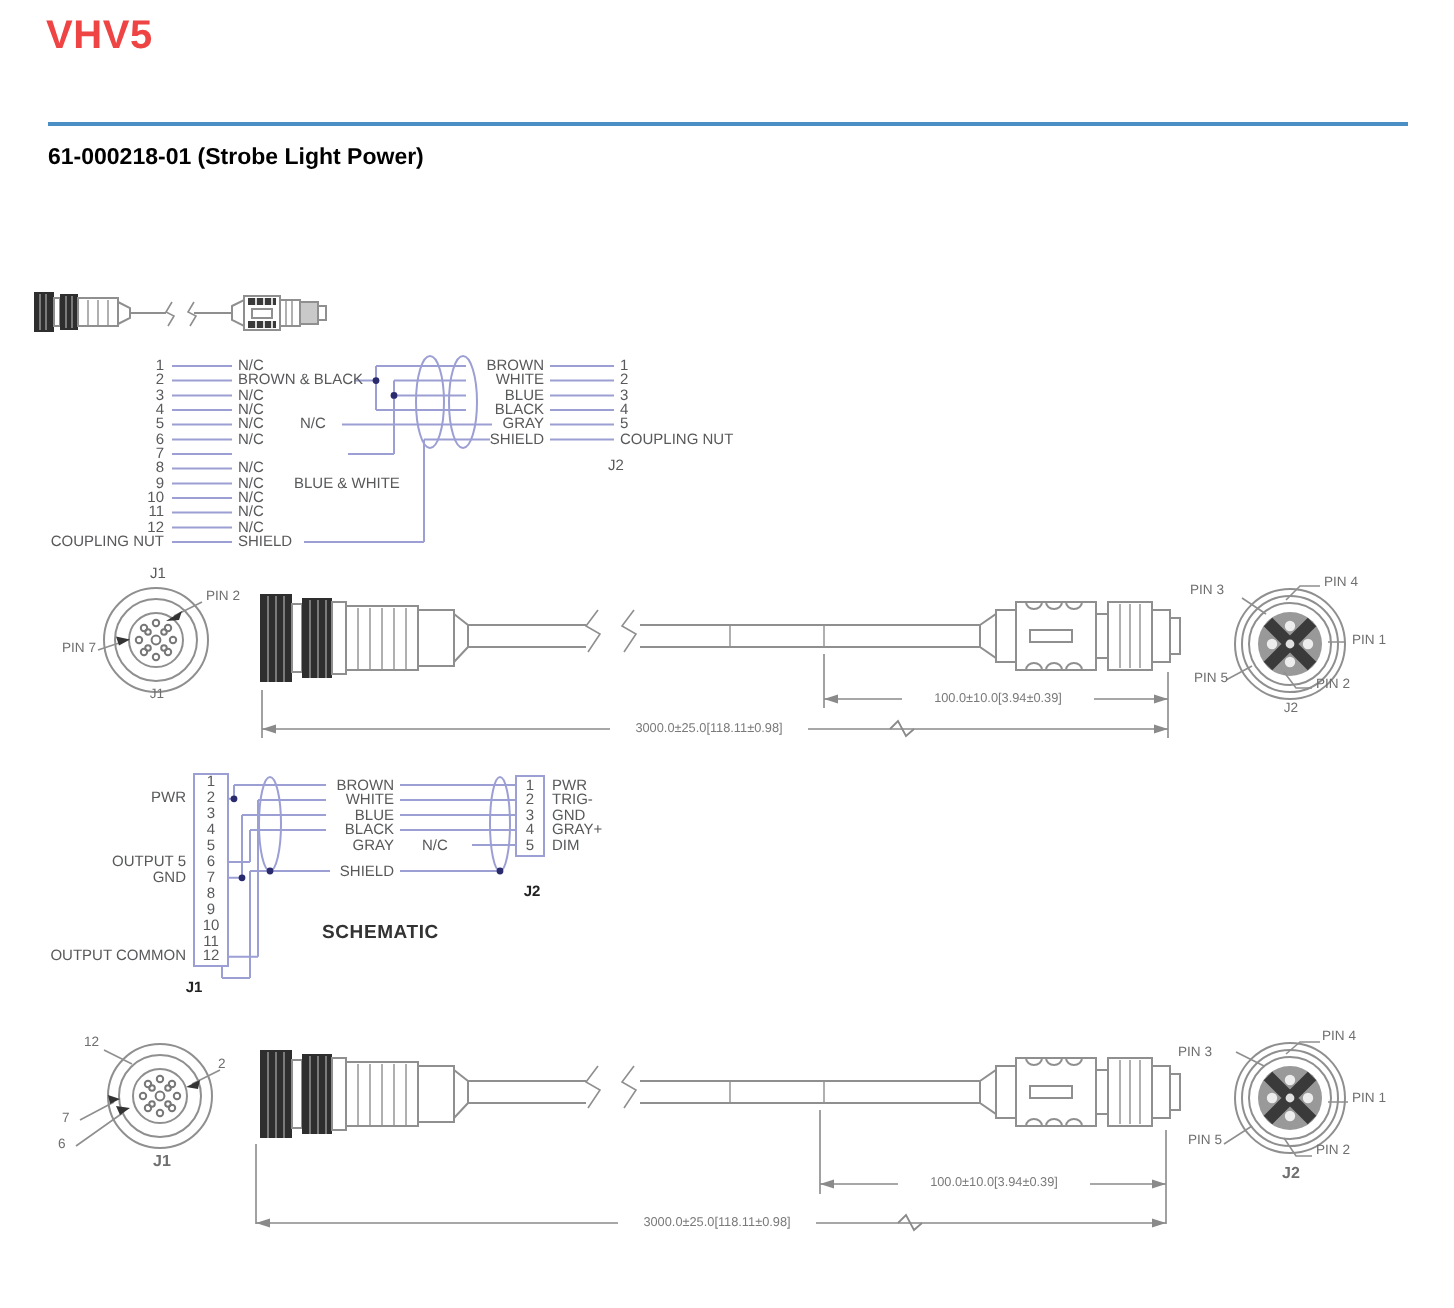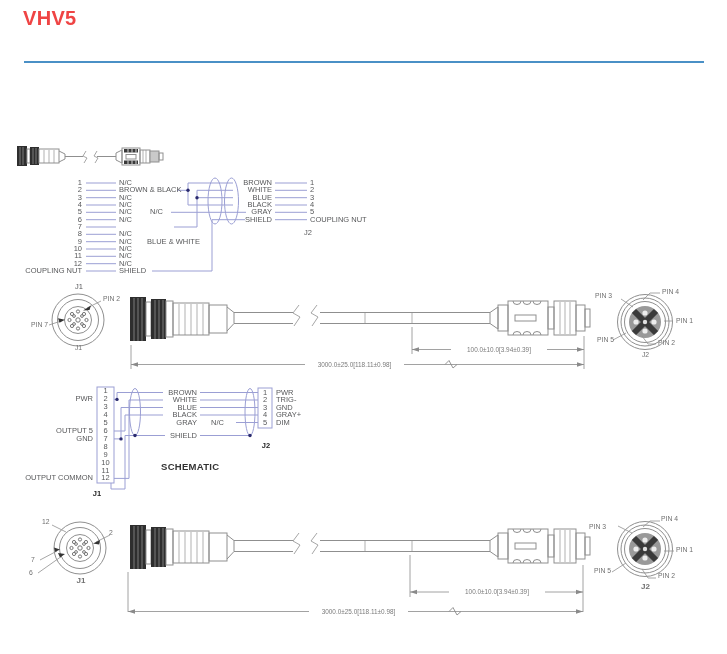--- a/index.html
+++ b/index.html
@@ -166,20 +166,21 @@
         <path d="M410,592H583 M128,611.5H583"></path>
         <path d="M449,611.5L453,607.5L457,615L461,611.5" stroke-width="0.9"></path>
       </g>
       <path d="M410,592L417,589.7L417,594.3Z M583,592L576,589.7L576,594.3Z M128,611.5L135,609.2L135,613.8Z M583,611.5L576,609.2L576,613.8Z" fill="#8a8a8a" stroke="none"></path>
     </g>
   </svg>
 
   <div class="abs title" style="left:23px;top:7px;">VHV5</div>
   <div class="abs rule" style="left:24px;top:61px;width:680px;height:2px;"></div>
   <div class="abs" style="left:24px;top:73px;">
+    <div class="desc">61-000218-01 (Strobe Light Power)</div>
   </div>
 
   <div class="dt r" style="left:58px;top:179px;width:24px;">1</div>
   <div class="dt r" style="left:58px;top:186px;width:24px;">2</div>
   <div class="dt r" style="left:58px;top:194px;width:24px;">3</div>
   <div class="dt r" style="left:58px;top:201px;width:24px;">4</div>
   <div class="dt r" style="left:58px;top:208px;width:24px;">5</div>
   <div class="dt r" style="left:58px;top:216px;width:24px;">6</div>
   <div class="dt r" style="left:58px;top:223px;width:24px;">7</div>
   <div class="dt r" style="left:58px;top:230px;width:24px;">8</div>

